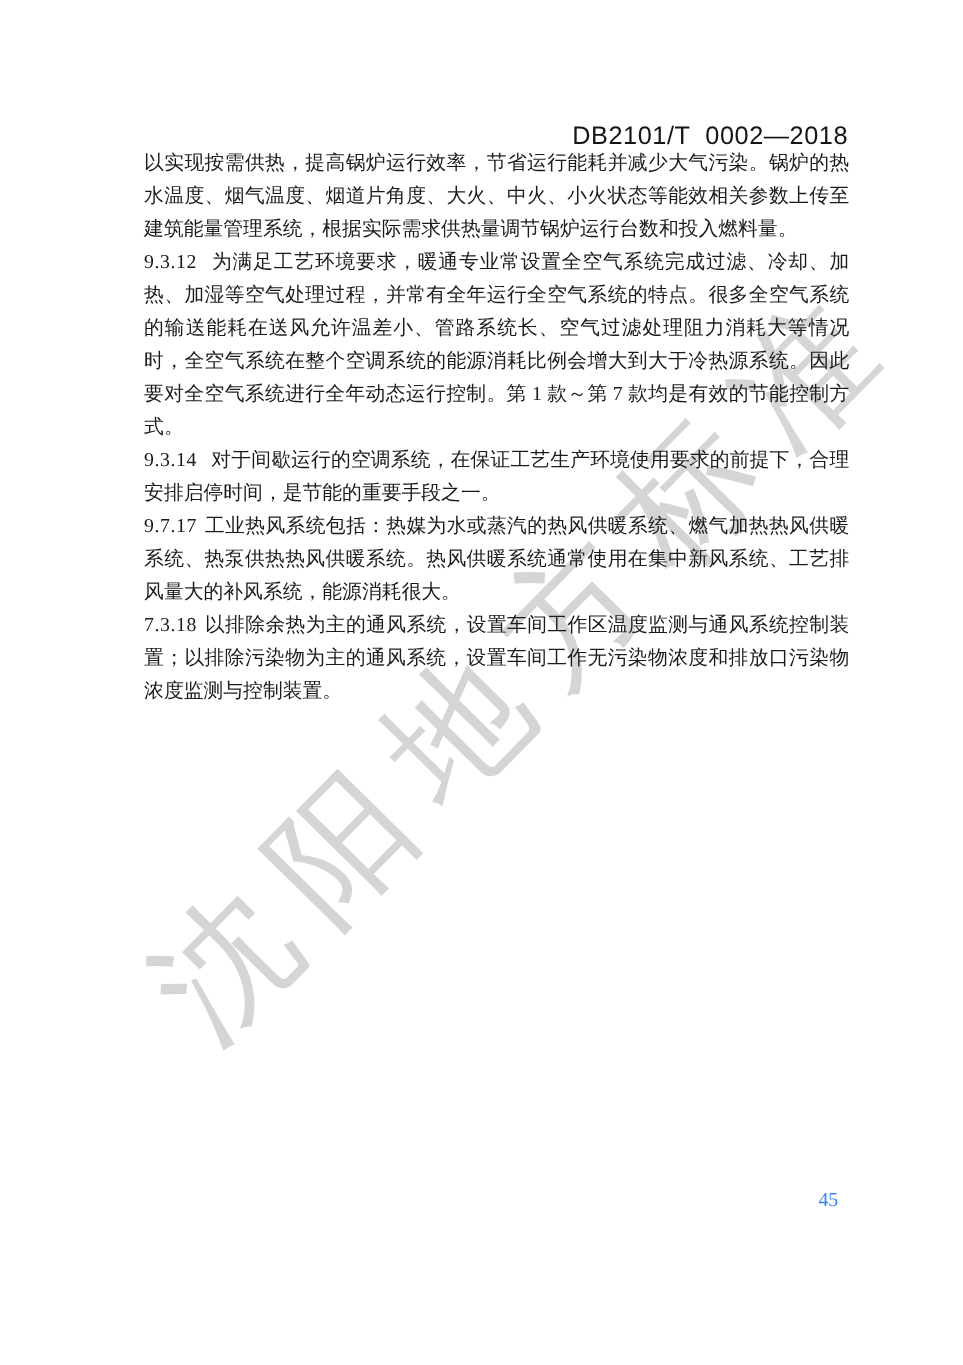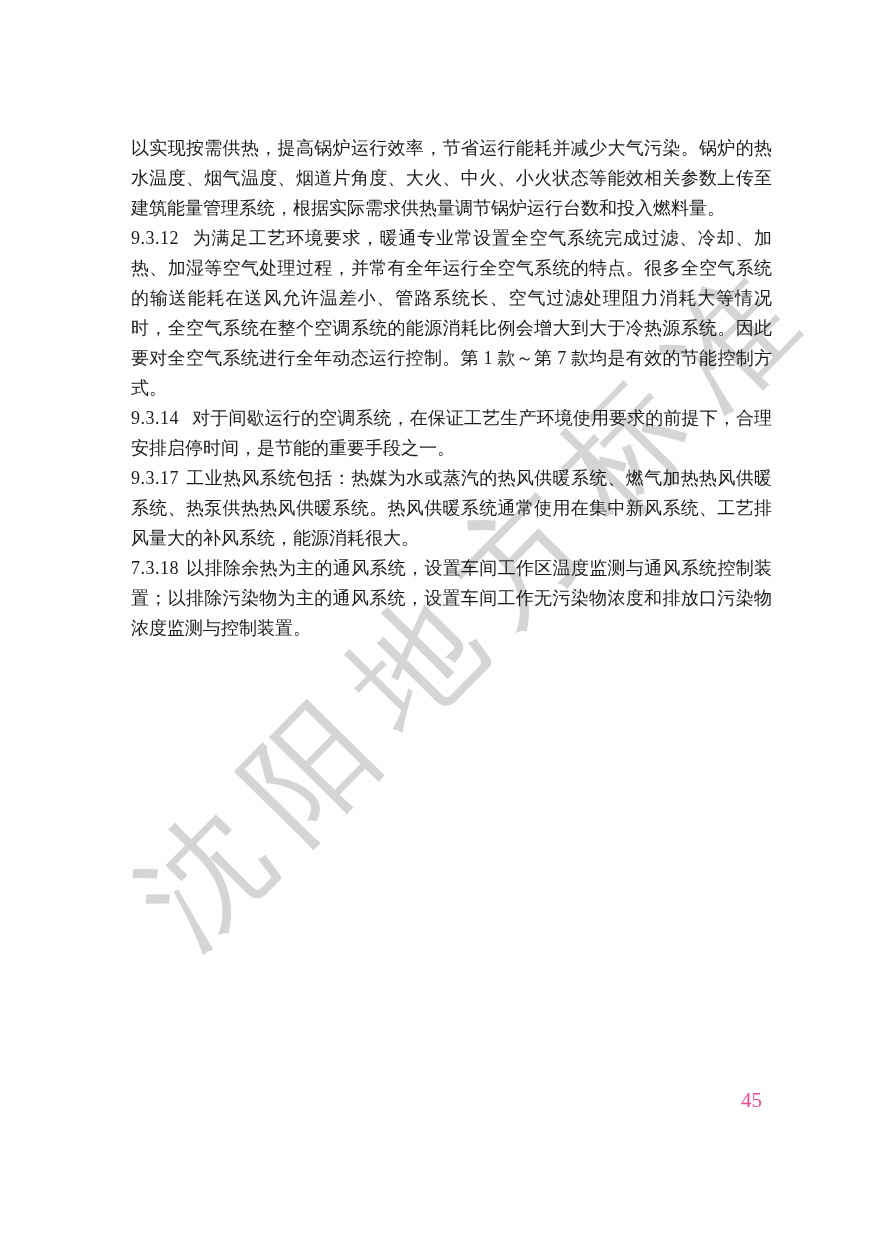--- a/index.html
+++ b/index.html
@@ -67,45 +67,46 @@
   p.tight .num {
     margin-right: 7px;
   }
   p.hang {
     padding-left: 86px;
     text-indent: -86px;
   }
   .page-number {
     position: absolute;
     right: 113px;
-    bottom: 128px;
-    font-size: 21px;
-    color: #ec4899;
+    bottom: 140px;
+    font-size: 18px;
+    color: #3b82f6;
     z-index: 1;
   }
 </style>
 </head>
 <body>
 
 <div class="page">
 
   <div class="watermark">沈阳地方标准</div>
 
+  <div class="header">DB2101/T  0002—2018</div>
 
   <div class="body">
 
     <p><b class="num"></b><span>以实现按需供热，提高锅炉运行效率，节省运行能耗并减少大气污染。锅炉的热水温度、烟气温度、烟道片角度、大火、中火、小火状态等能效相关参数上传至建筑能量管理系统，根据实际需求供热量调节锅炉运行台数和投入燃料量。</span></p>
 
     <p><b class="num">9.3.12</b><span>为满足工艺环境要求，暖通专业常设置全空气系统完成过滤、冷却、加热、加湿等空气处理过程，并常有全年运行全空气系统的特点。很多全空气系统的输送能耗在送风允许温差小、管路系统长、空气过滤处理阻力消耗大等情况时，全空气系统在整个空调系统的能源消耗比例会增大到大于冷热源系统。因此要对全空气系统进行全年动态运行控制。第 1 款～第 7 款均是有效的节能控制方式。</span></p>
 
 
     <p><b class="num">9.3.14</b><span>对于间歇运行的空调系统，在保证工艺生产环境使用要求的前提下，合理安排启停时间，是节能的重要手段之一。</span></p>
 
 
-    <p class="tight"><b class="num">9.3.17</b><span>工业热风系统包括：热媒为水或蒸汽的热风供暖系统、燃气加热热风供暖系统、热泵供热热风供暖系统。热风供暖系统通常使用在集中新风系统、工艺排风量大的补风系统，能源消耗很大。</span></p>
+    <p class="tight"><b class="num">9.7.17</b><span>工业热风系统包括：热媒为水或蒸汽的热风供暖系统、燃气加热热风供暖系统、热泵供热热风供暖系统。热风供暖系统通常使用在集中新风系统、工艺排风量大的补风系统，能源消耗很大。</span></p>
 
     <p class="tight"><b class="num">7.3.18</b><span>以排除余热为主的通风系统，设置车间工作区温度监测与通风系统控制装置；以排除污染物为主的通风系统，设置车间工作无污染物浓度和排放口污染物浓度监测与控制装置。</span></p>
 
 
   </div>
 
   <div class="page-number">45</div>
 
 </div>
 

